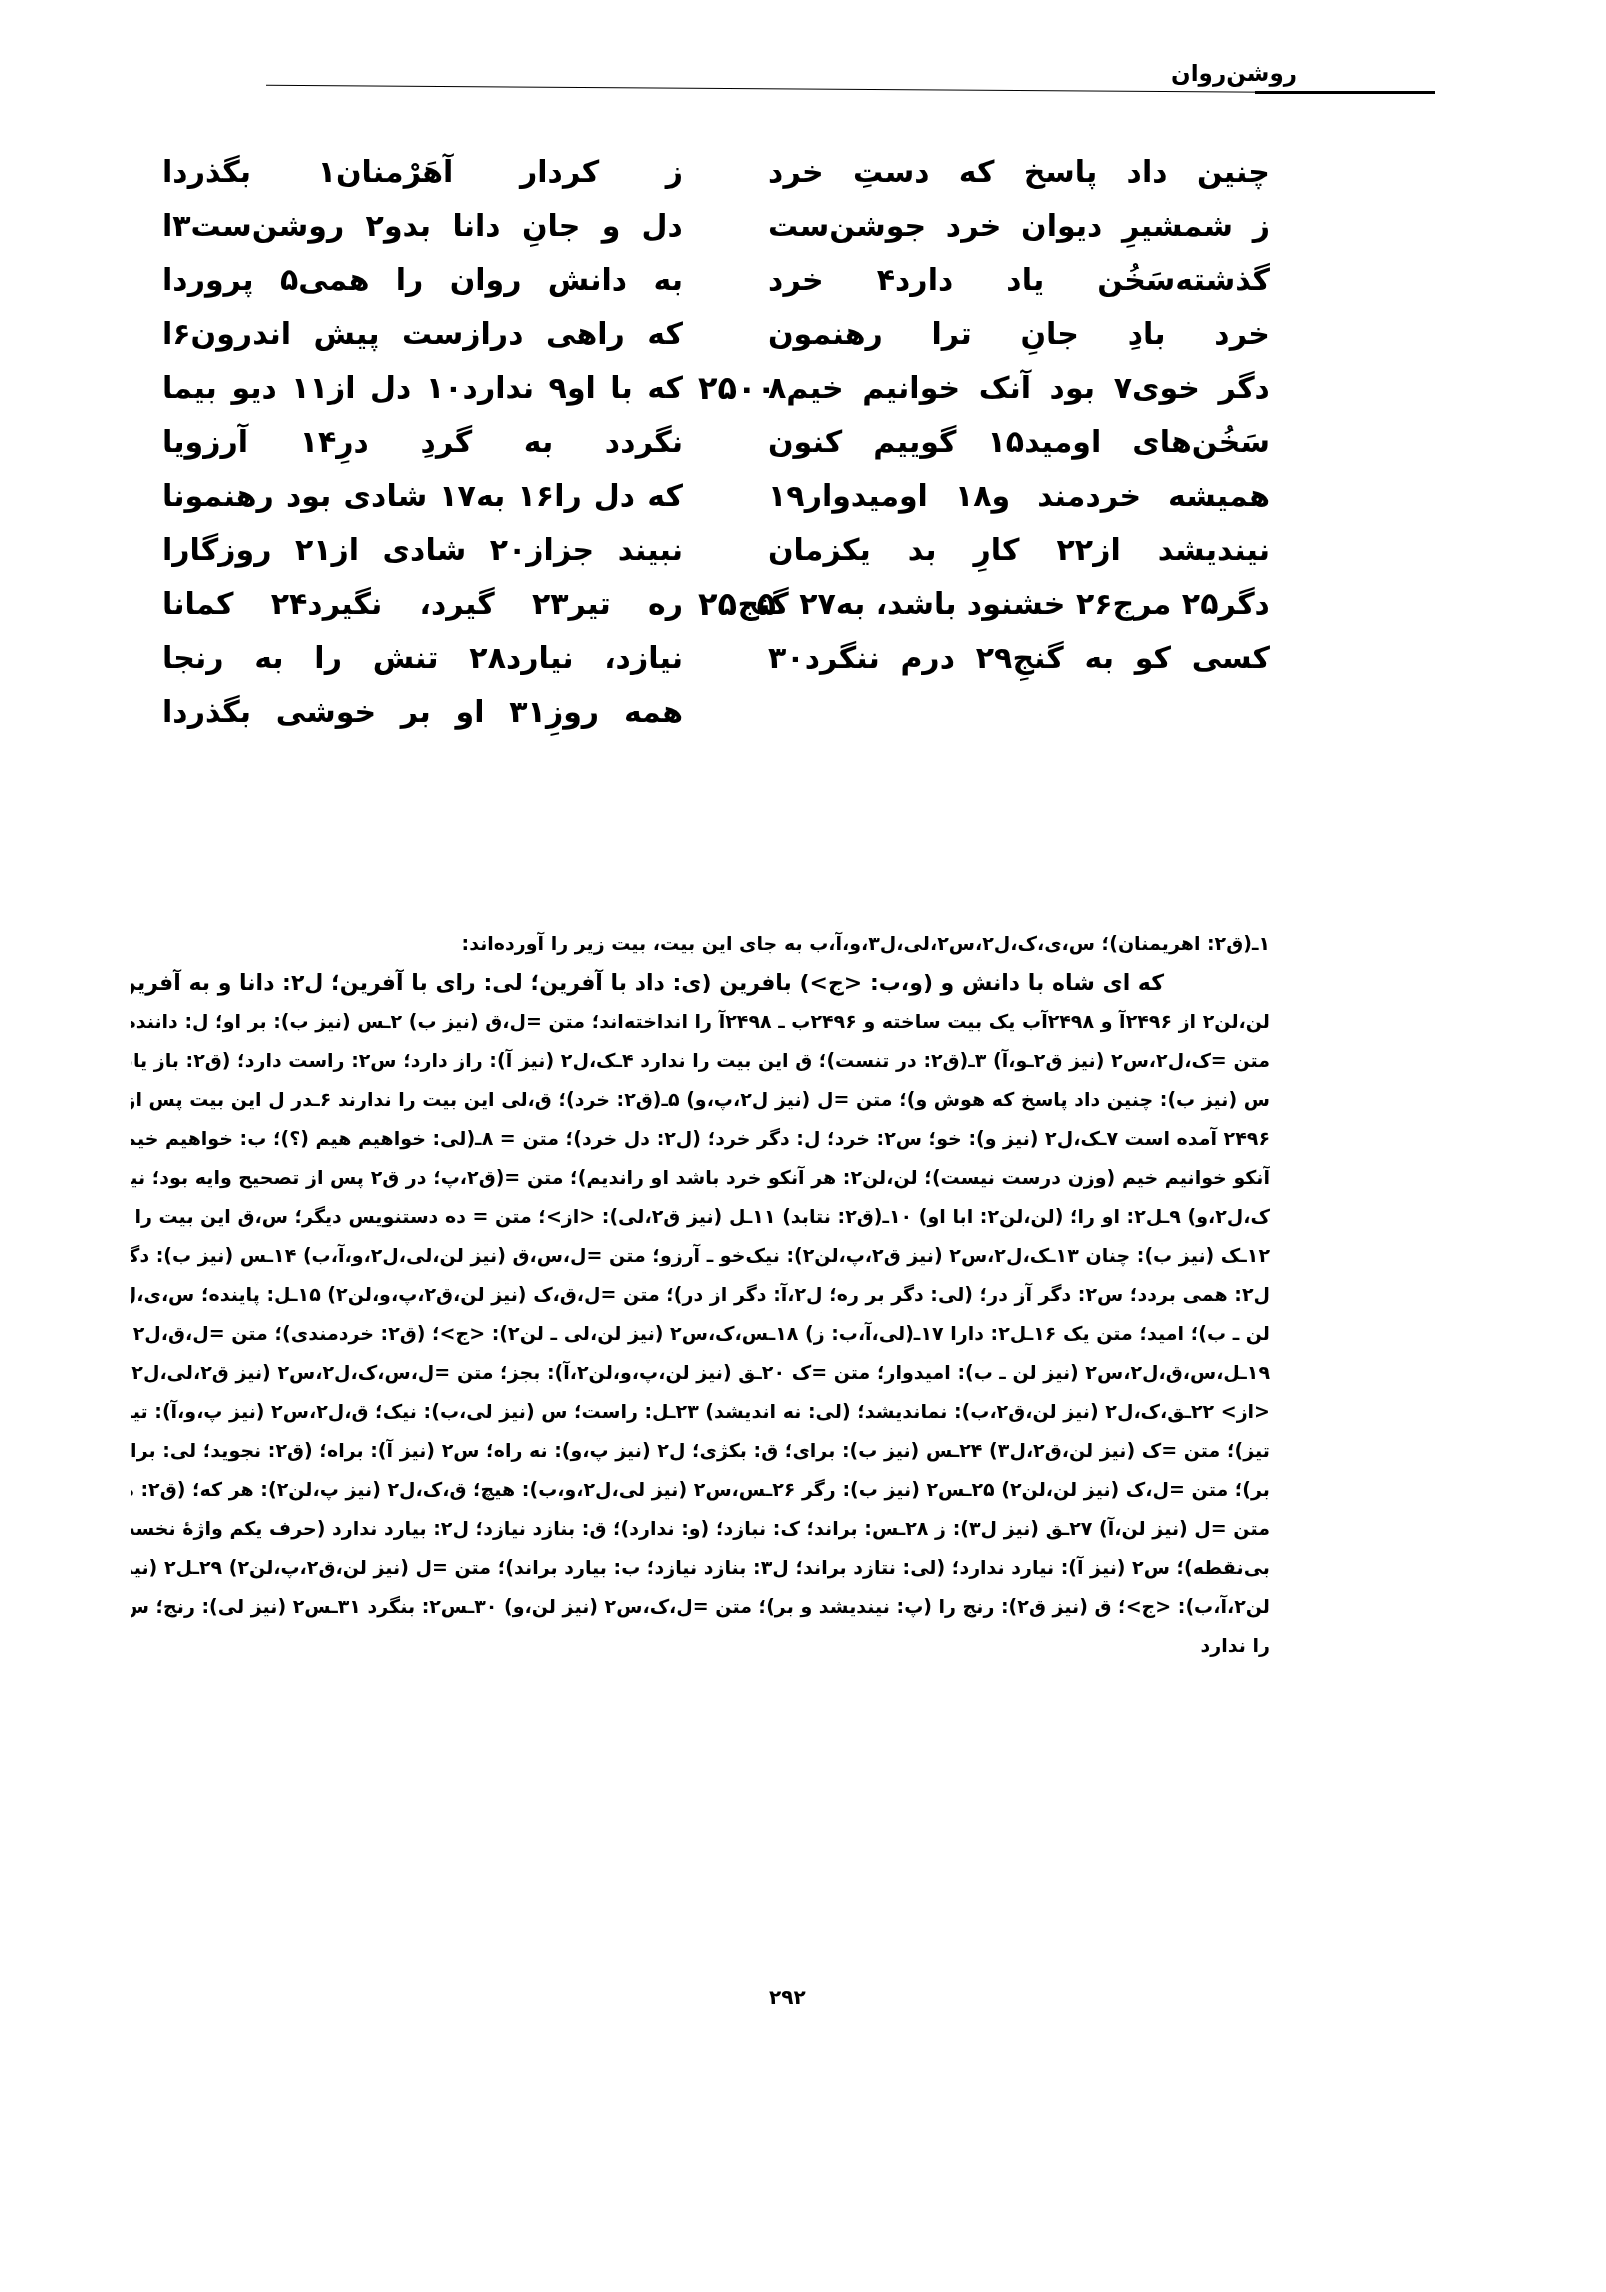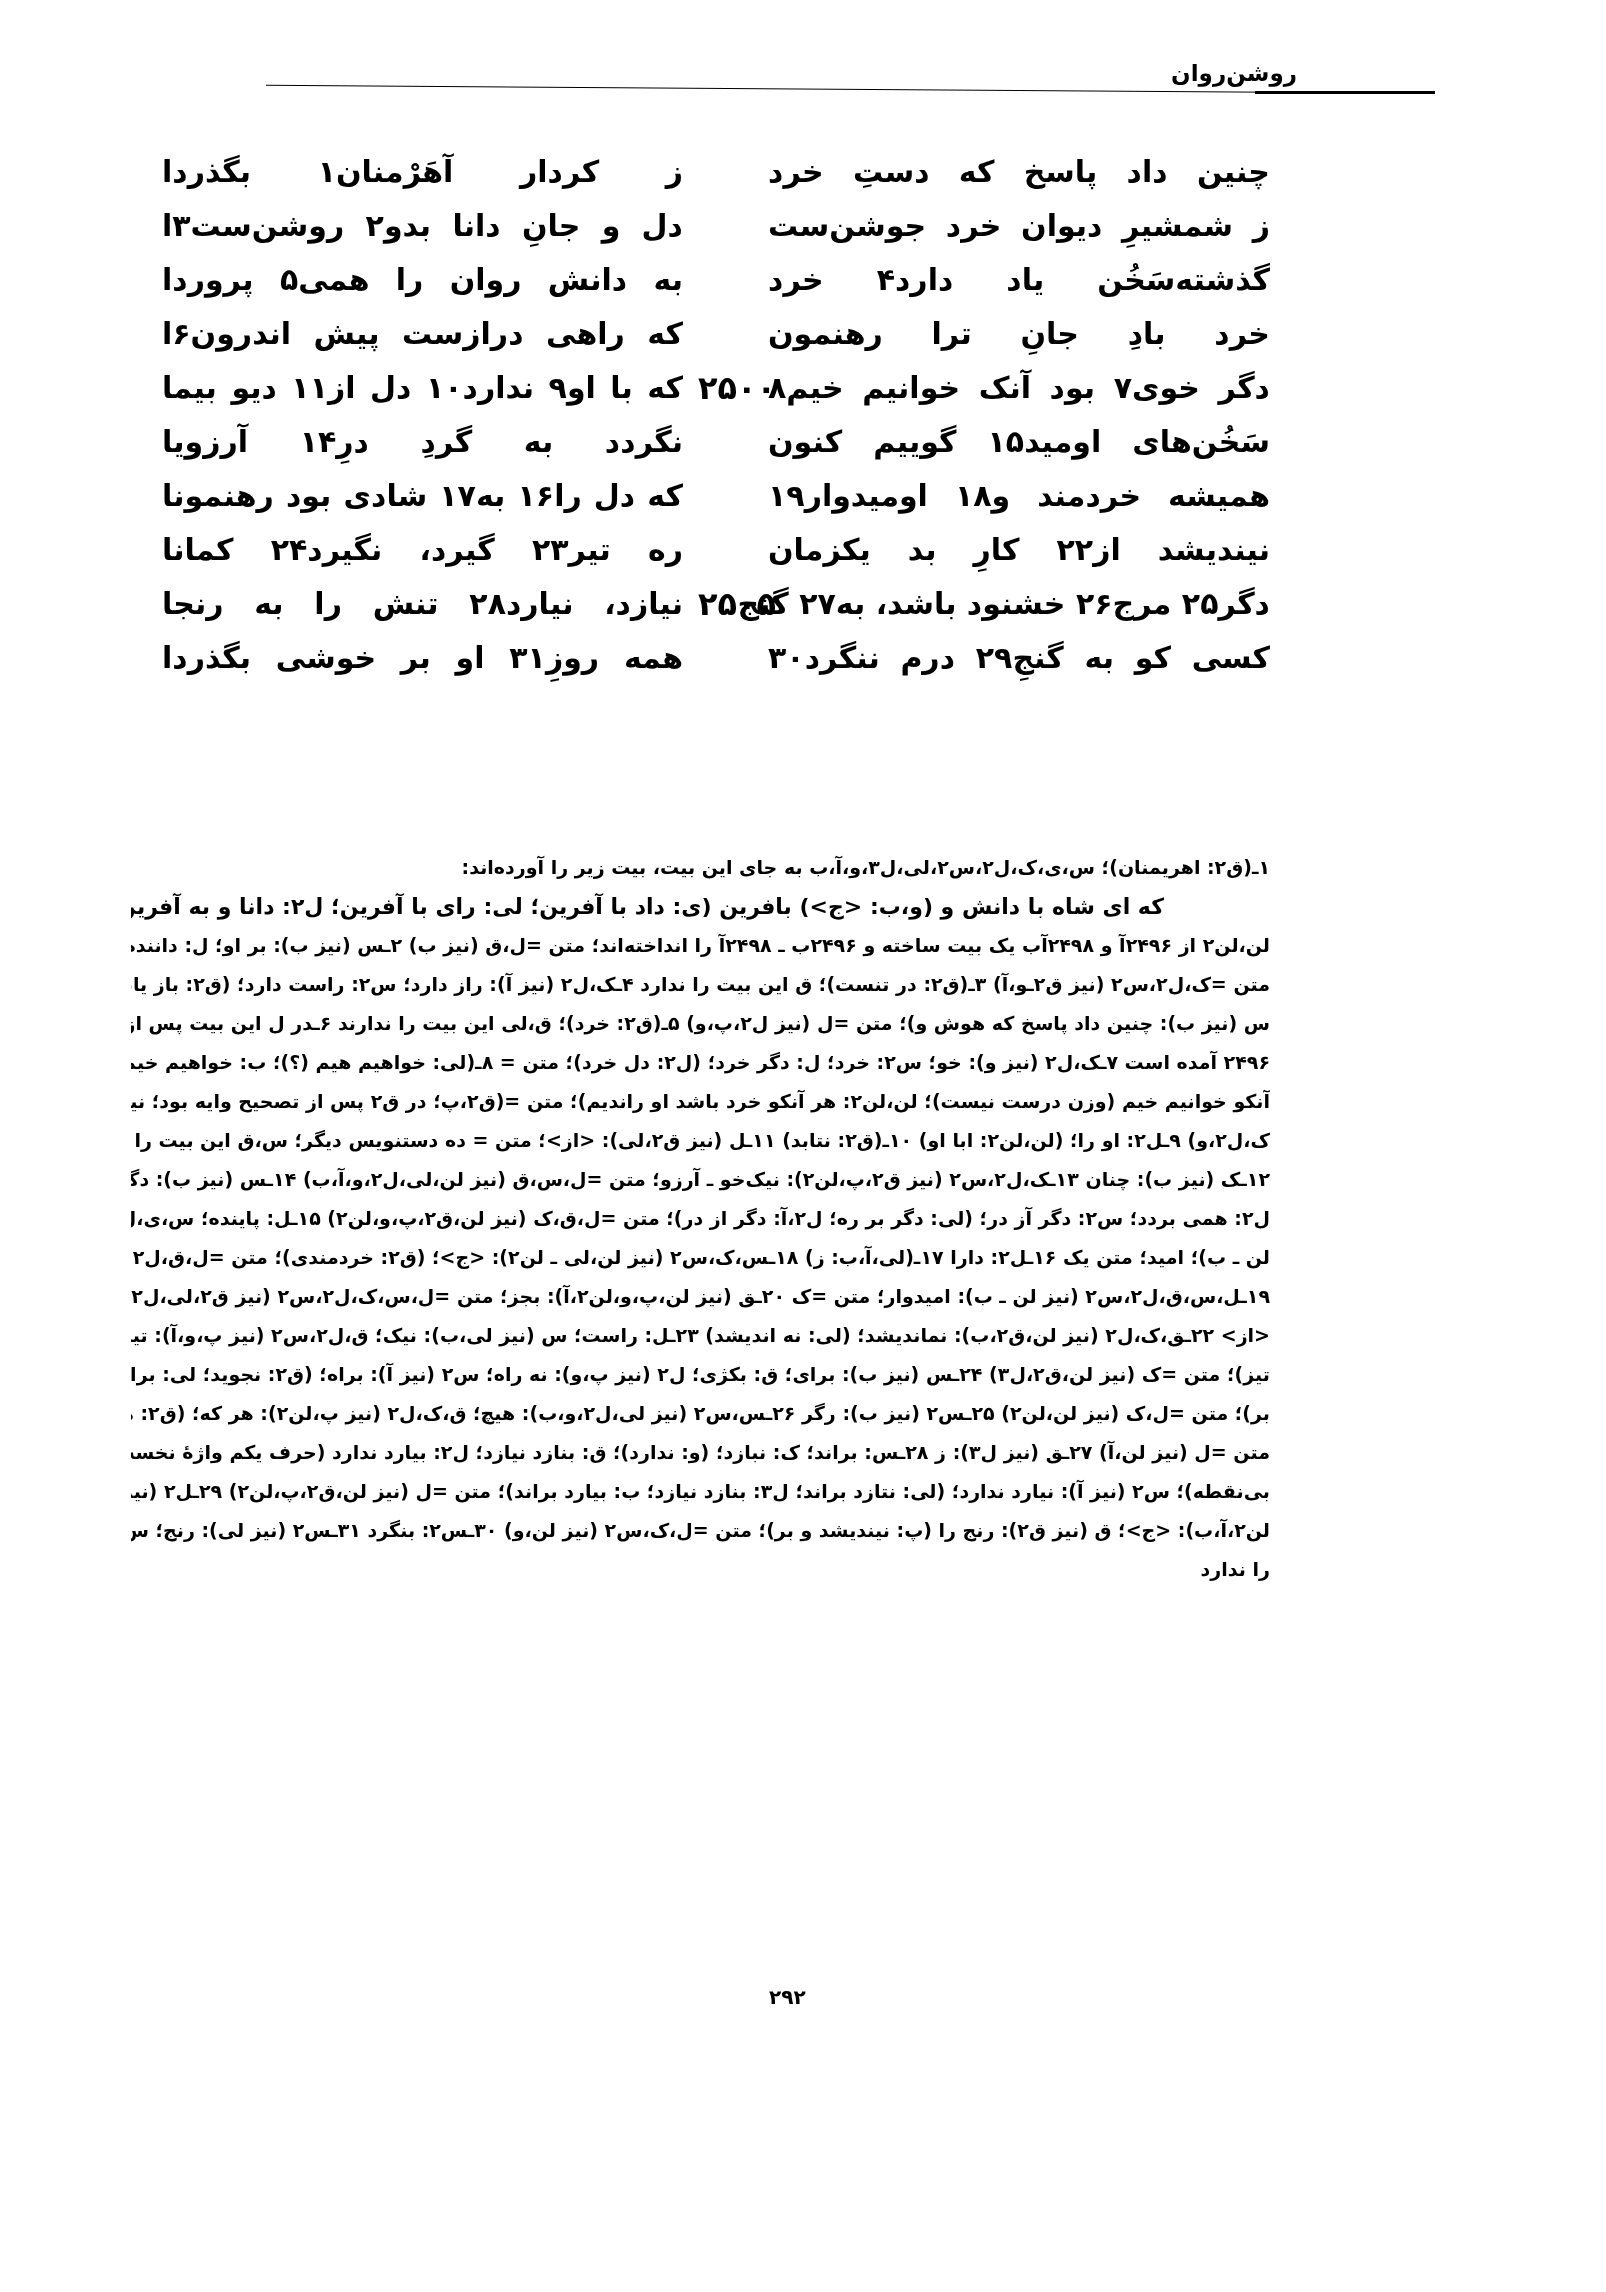--- a/index.html
+++ b/index.html
@@ -80,21 +80,21 @@
       position: absolute;
       left: -70px;
       top: 0;
       font-size: 32px;
       direction: rtl;
     }
     
     .footnotes {
       position: absolute;
       right: 224px;
-      top: 848px;
+      top: 924px;
       width: 1139px;
       direction: rtl;
       font-family: "DejaVu Sans", sans-serif;
       font-weight: bold;
       font-size: 19px;
       line-height: 39px;
     }
     .fn-line {
       display: block;
       white-space: nowrap;
@@ -154,20 +154,21 @@
   </div>
 
   <div class="poem-col left">
     <div class="verse">ز کردار آهَرْمنان۱ بگذردا</div>
     <div class="verse">دل و جانِ دانا بدو۲ روشن‌ست۳ا</div>
     <div class="verse">به دانش روان را همی۵ پروردا</div>
     <div class="verse">که راهی درازست پیش اندرون۶ا</div>
     <div class="verse">که با او۹ ندارد۱۰ دل از۱۱ دیو بیما</div>
     <div class="verse">نگردد به گردِ درِ۱۴ آرزویا</div>
     <div class="verse">که دل را۱۶ به۱۷ شادی بود رهنمونا</div>
+    <div class="verse">نبیند جزاز۲۰ شادی از۲۱ روزگارا</div>
     <div class="verse">ره تیر۲۳ گیرد، نگیرد۲۴ کمانا</div>
     <div class="verse">نیازد، نیارد۲۸ تنش را به رنجا</div>
     <div class="verse">همه روزِ۳۱ او بر خوشی بگذردا</div>
   </div>
 
   <div class="footnotes">
     <div class="fn-line first">۱ـ(ق۲: اهریمنان)؛ س،ی،ک،ل۲،س۲،لی،ل۳،و،آ،ب به جای این بیت، بیت زیر را آورده‌اند:</div>
     <div class="fn-line quote2">که ای شاه با دانش و (و،ب: &lt;ج&gt;) بافرین (ی: داد با آفرین؛ لی: رای با آفرین؛ ل۲: دانا و به آفرین)</div>
     <div class="fn-line">لن،لن۲ از ۲۴۹۶آ و ۲۴۹۸آب یک بیت ساخته و ۲۴۹۶ب ـ ۲۴۹۸آ را انداخته‌اند؛ متن =ل،ق (نیز ب)  ۲ـس (نیز ب): بر او؛ ل: داننده زور؛</div>
     <div class="fn-line">متن =ک،ل۲،س۲ (نیز ق۲ـو،آ)  ۳ـ(ق۲: در تنست)؛ ق این بیت را ندارد  ۴ـک،ل۲ (نیز آ): راز دارد؛ س۲: راست دارد؛ (ق۲: باز یابد)؛</div>

